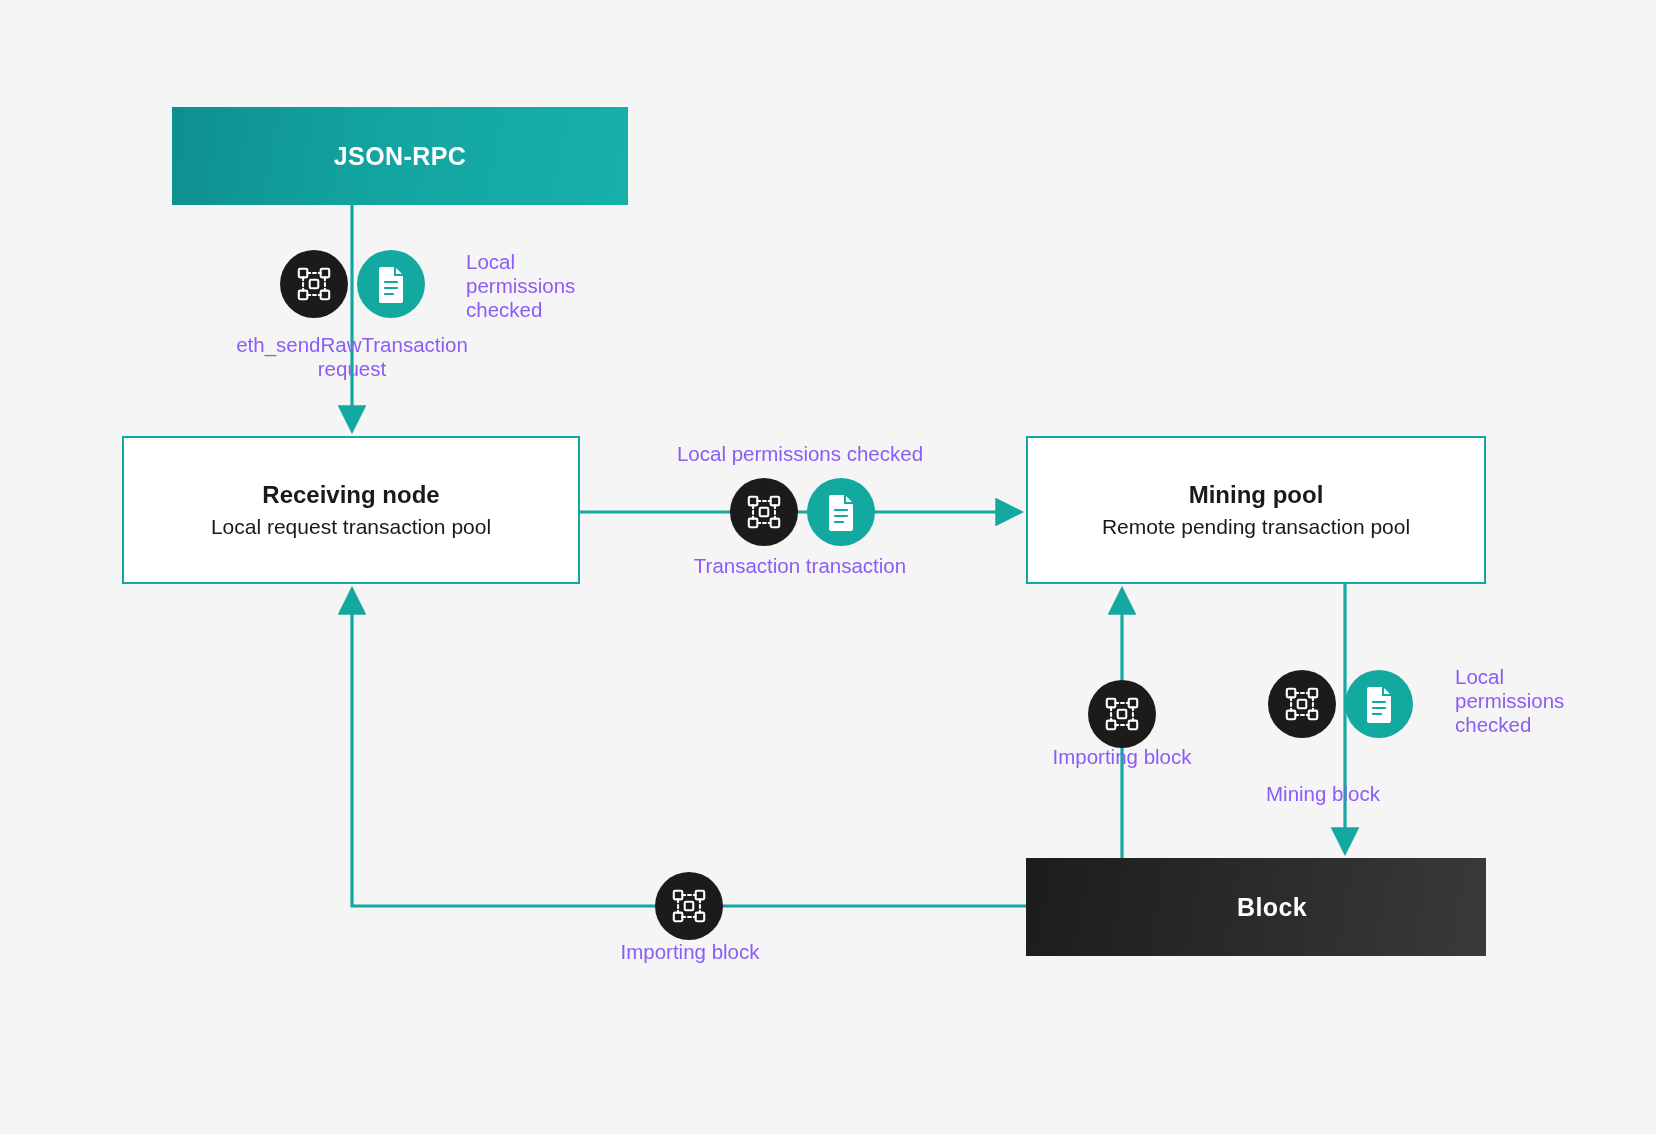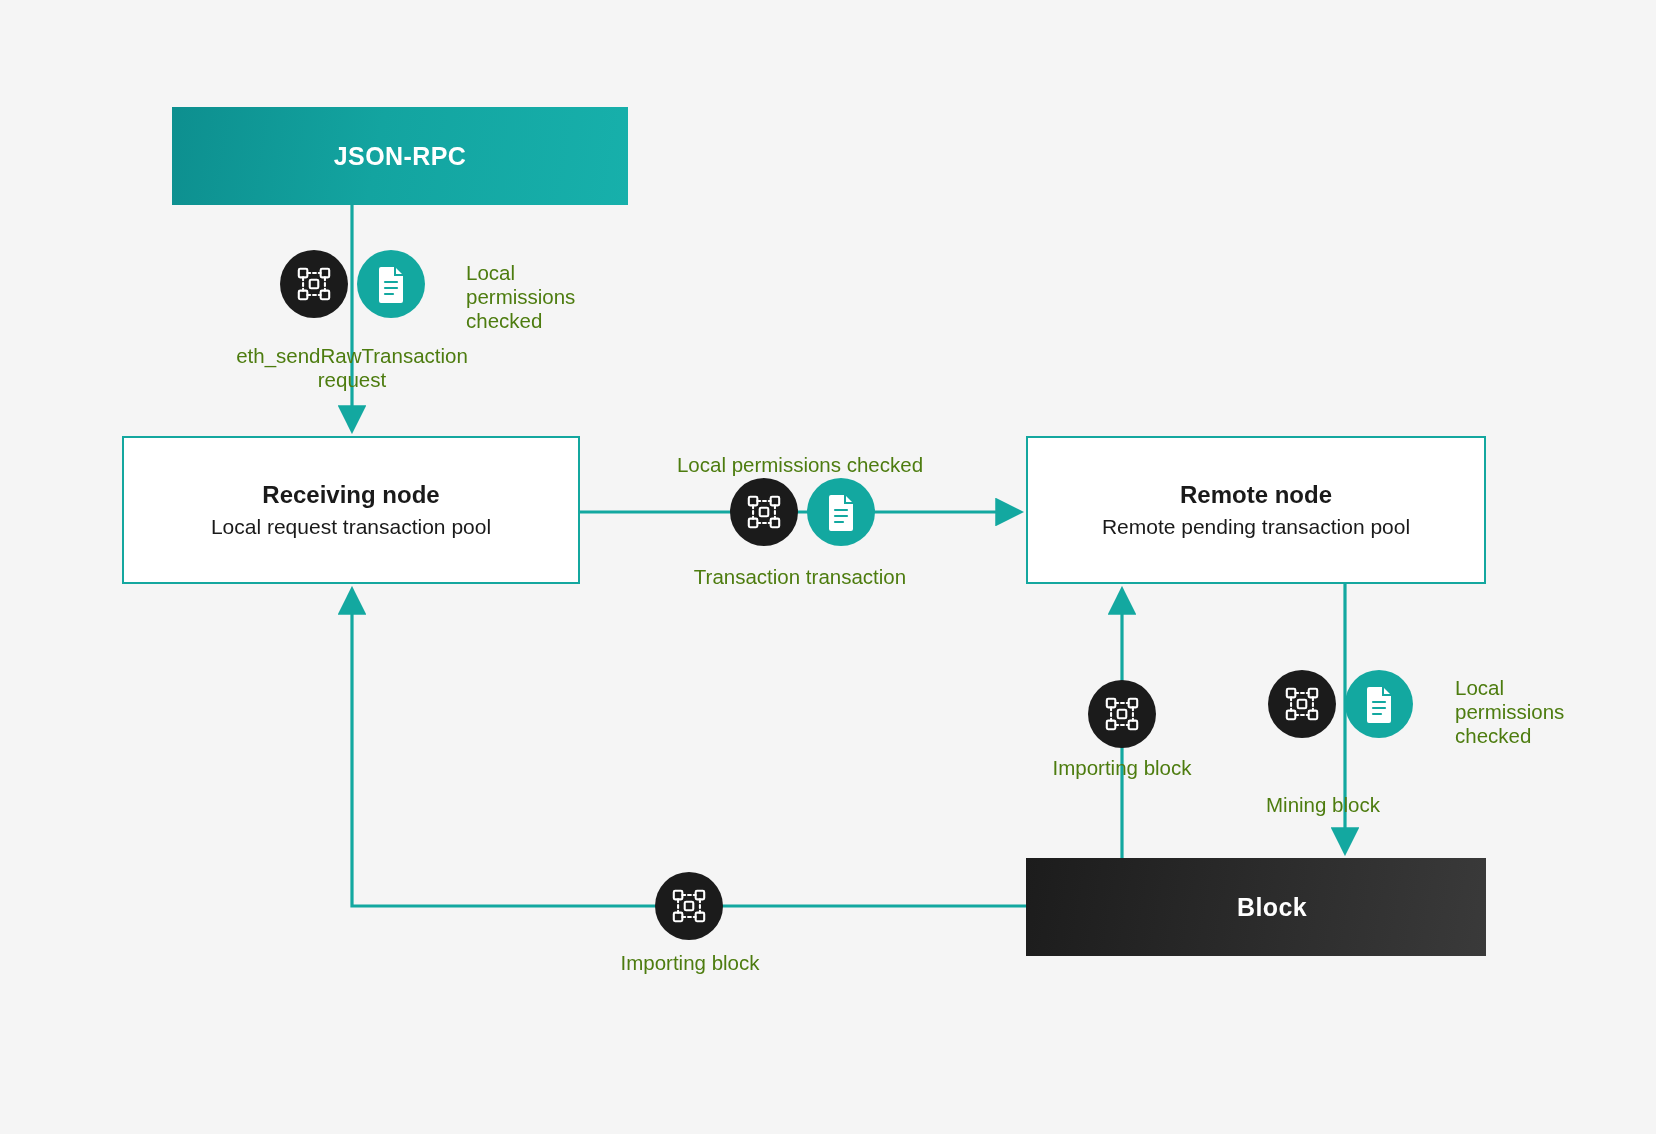--- a/index.html
+++ b/index.html
@@ -90,24 +90,23 @@
     justify-content: center;
   }
   .badge-dark { background: #1b1b1b; }
   .badge-teal { background: #13a8a0; }
   .badge svg { display: block; }
 
   
   .lbl {
     position: absolute;
     font-size: 20.5px;
-    color: #4d7c0f;
+    color: #8b5cf6;
     line-height: 1.17;
     white-space: pre-line;
-    margin-top: 11px;
   }
   .lbl-center { text-align: center; }
   .lbl-left { text-align: left; }
 </style>
 </head>
 <body>
 
 <div id="stage">
 
   <svg id="edges" viewBox="0 0 1656 1134">
@@ -133,21 +132,21 @@
   <div class="box box-jsonrpc">
     <div class="box-title">JSON-RPC</div>
   </div>
 
   <div class="box box-node box-receiving">
     <div class="box-title">Receiving node</div>
     <div class="box-sub">Local request transaction pool</div>
   </div>
 
   <div class="box box-node box-mining">
-    <div class="box-title">Remote node</div>
+    <div class="box-title">Mining pool</div>
     <div class="box-sub">Remote pending transaction pool</div>
   </div>
 
   <div class="box box-block">
     <div class="box-title">Block</div>
   </div>
 
   <div class="badge badge-dark" style="left:280px; top:250px;">
     <svg width="38" height="38" viewBox="0 0 40 40">
       <g fill="none" stroke="#ffffff" stroke-width="2.2" stroke-linecap="round">

